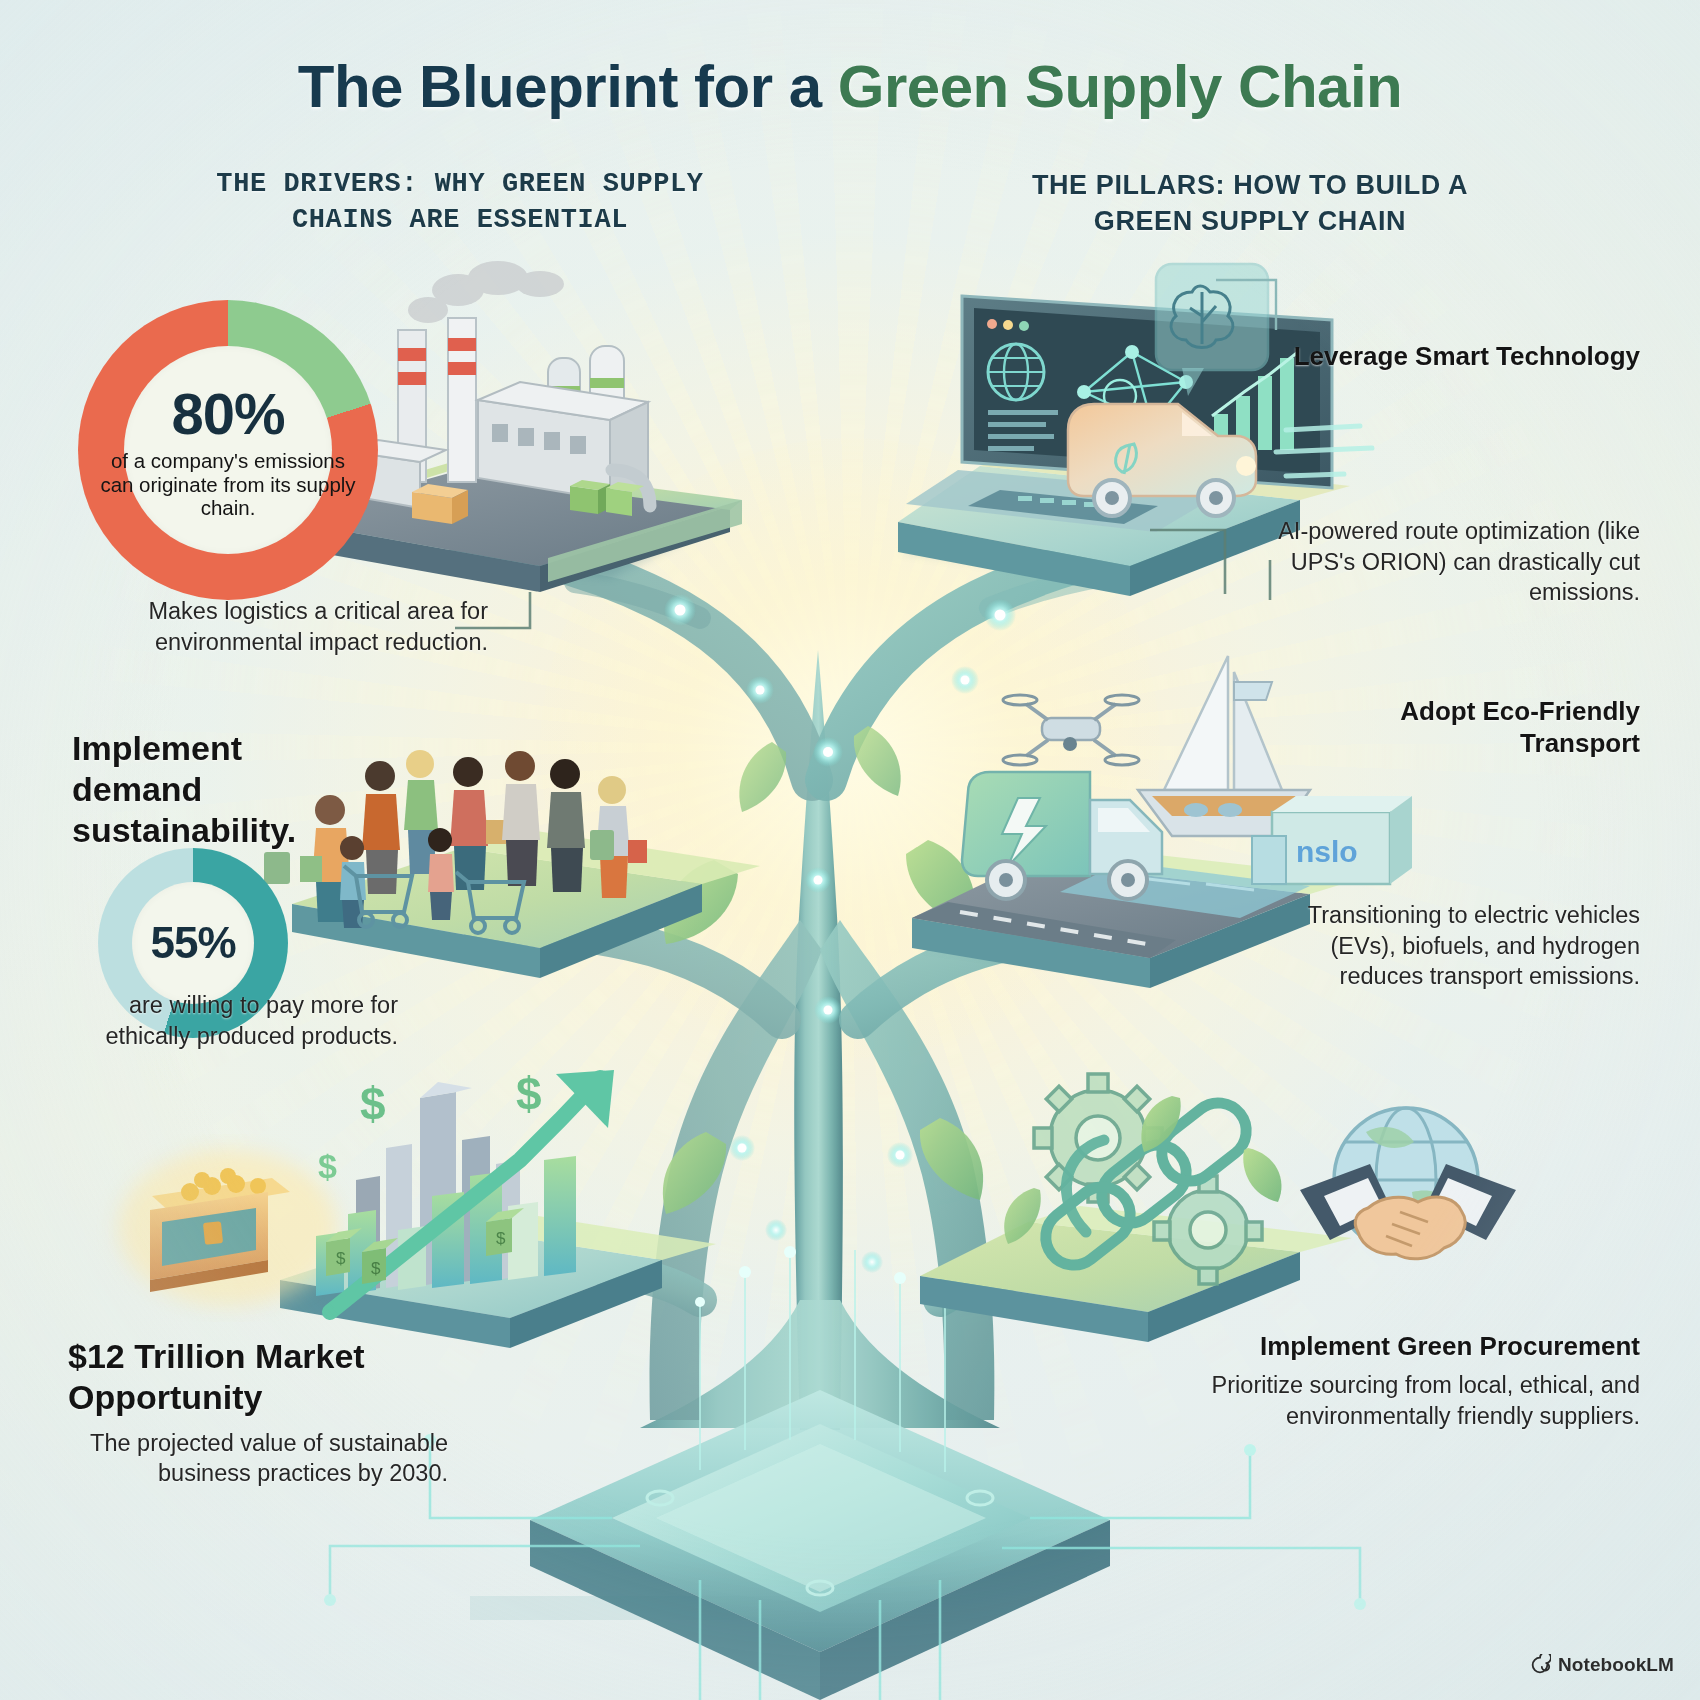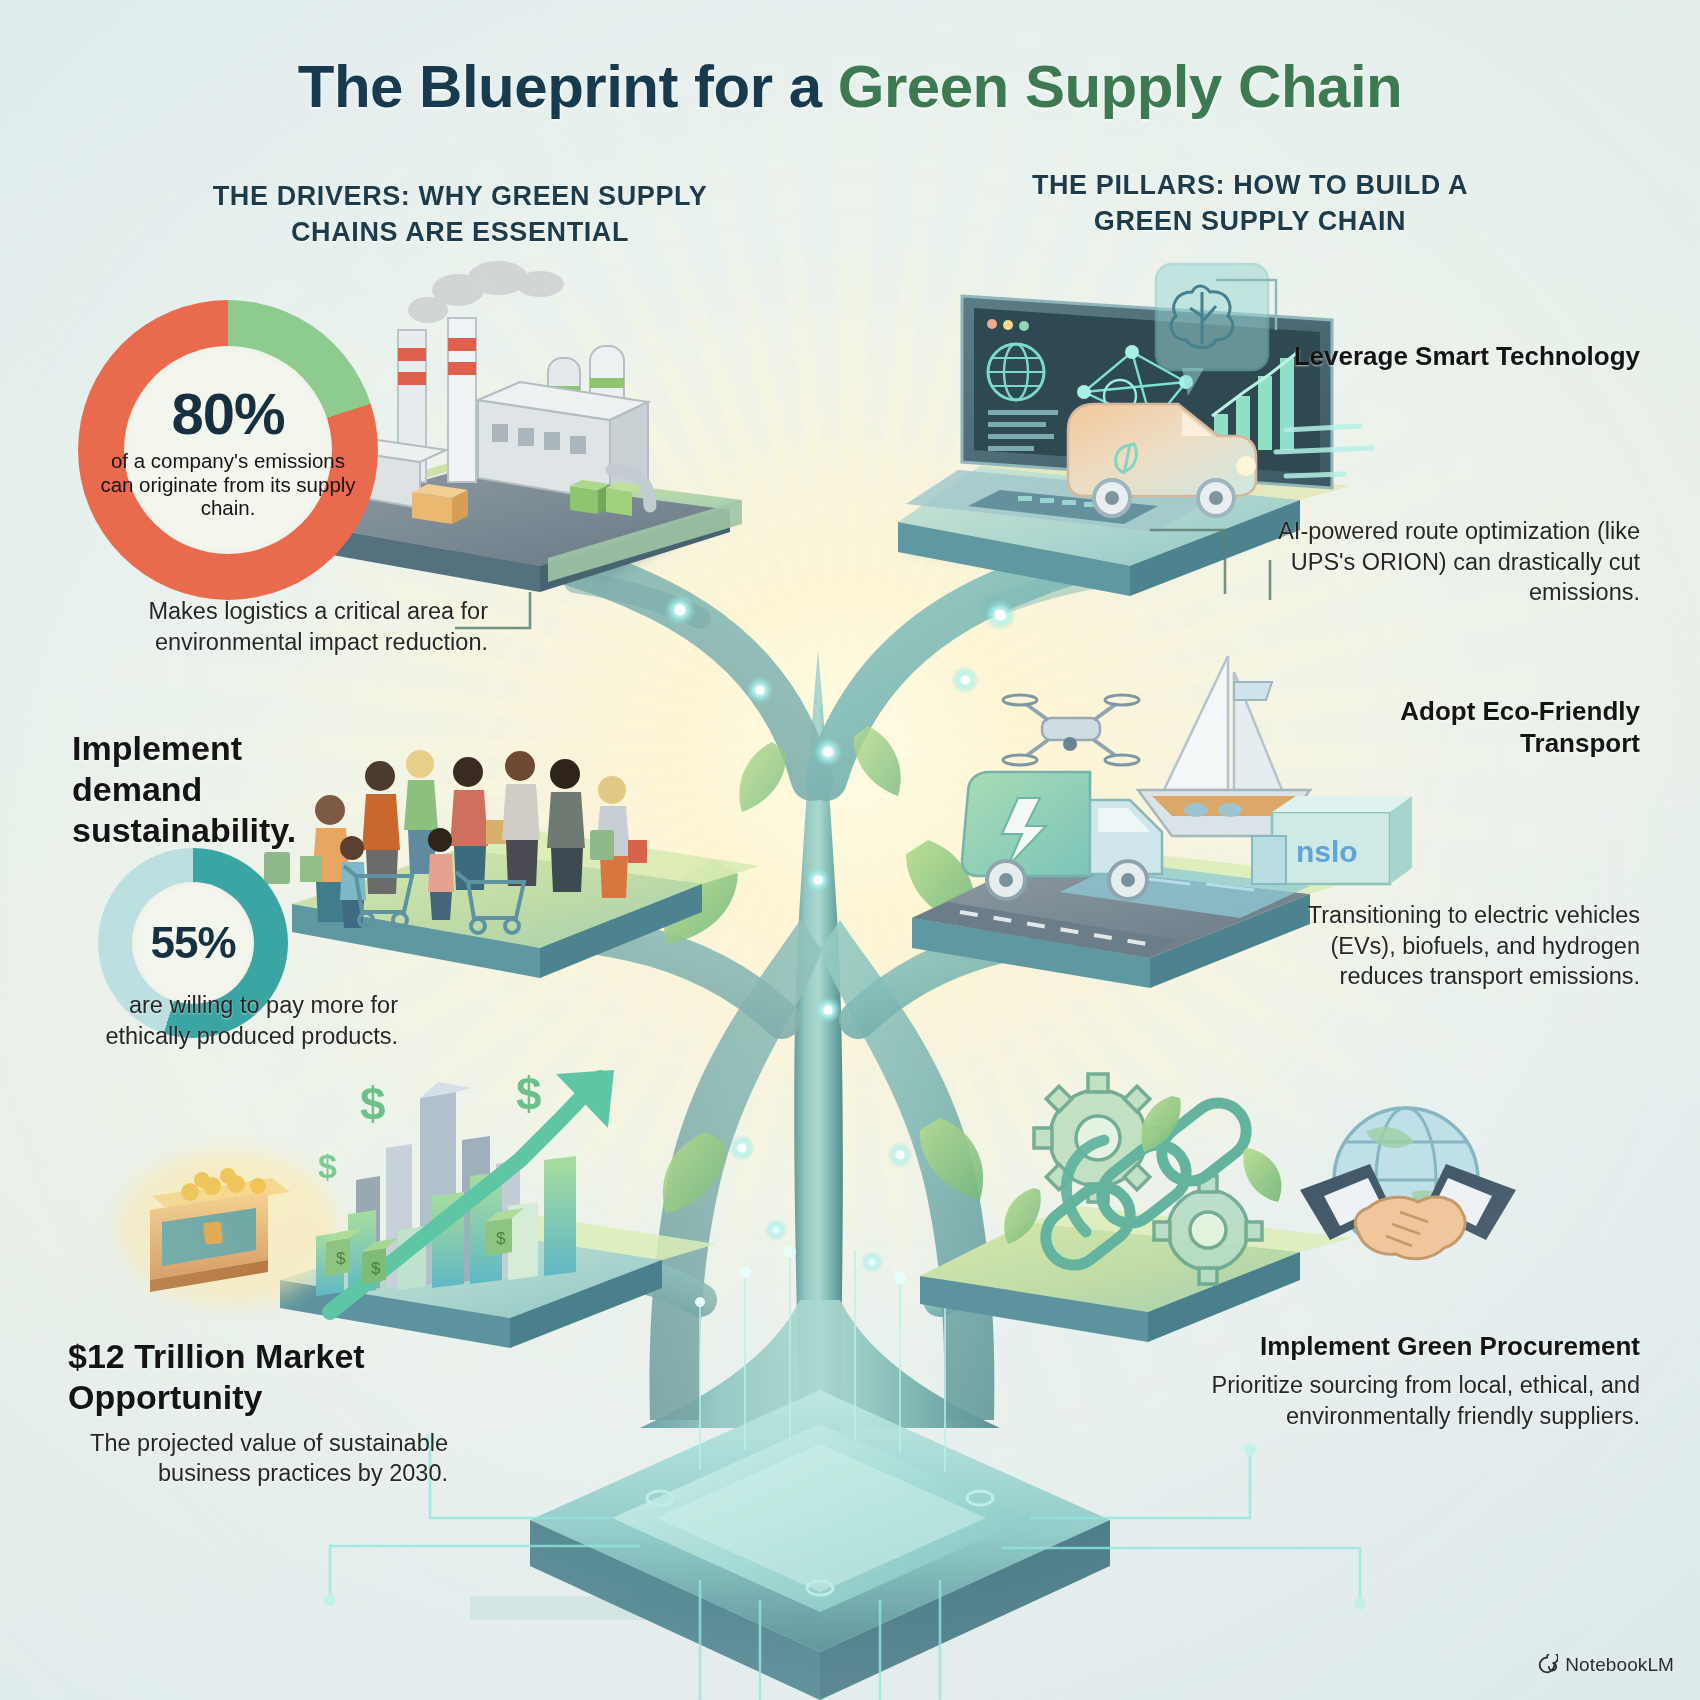--- a/index.html
+++ b/index.html
@@ -55,21 +55,21 @@
   }
   .title .t-dark { color: #173a4e; }
   .title .t-green { color: #3d7a52; }
 
   .col-head {
     position: absolute;
     font-size: 27px; font-weight: bold; color: #1d3b49;
     letter-spacing: 0.6px; line-height: 1.33;
     text-shadow: 0 1px 2px rgba(255,255,255,0.7);
   }
-  .col-head.left  { left: 200px; top: 179px; width: 520px; text-align: center; }
+  .col-head.left  { left: 200px; top: 167px; width: 520px; text-align: center; font-family: Liberation Mono, monospace; }
   .col-head.right { left: 990px; top: 168px; width: 520px; text-align: center; }
 
   .blk { position: absolute; }
   .blk .head {
     font-size: 26px; font-weight: bold; color: #141414; line-height: 1.24;
     text-shadow: 0 1px 2px rgba(255,255,255,0.65);
   }
   .blk .body {
     font-size: 23.5px; color: #262626; line-height: 1.3;
     text-shadow: 0 1px 2px rgba(255,255,255,0.6);
@@ -120,21 +120,21 @@
   #donut55 .hole { left: 34px; top: 34px; right: 34px; bottom: 34px; }
   #donut55 .pct { font-size: 44px; font-weight: bold; color: #17303f; letter-spacing: -1px; }
 
   
   #watermark {
     position: absolute; right: 26px; bottom: 24px;
     display: flex; align-items: center; gap: 7px;
     font-size: 19px; color: #1b1b1b; letter-spacing: 0.1px;
     opacity: .92;
   }
-  #watermark .wm-label { font-weight: 400; }
+  #watermark .wm-label { font-weight: 700; }
 </style>
 </head>
 <body>
 
 <div id="canvas">
 
   <div class="bg-base"></div>
   <div class="sunburst"></div>
   <div class="sun-core"></div>
 

